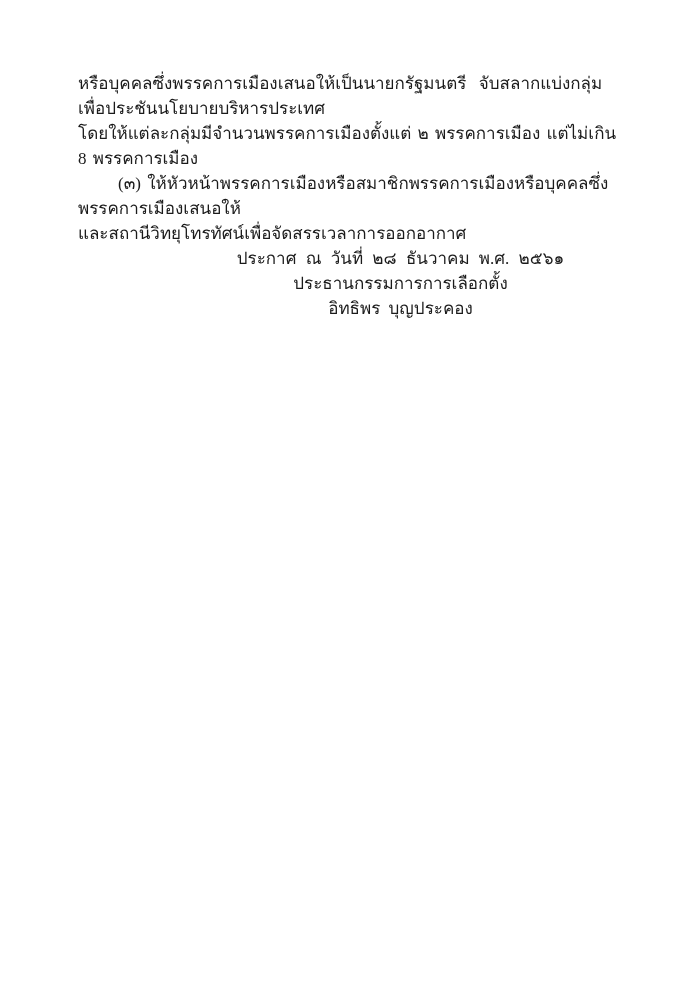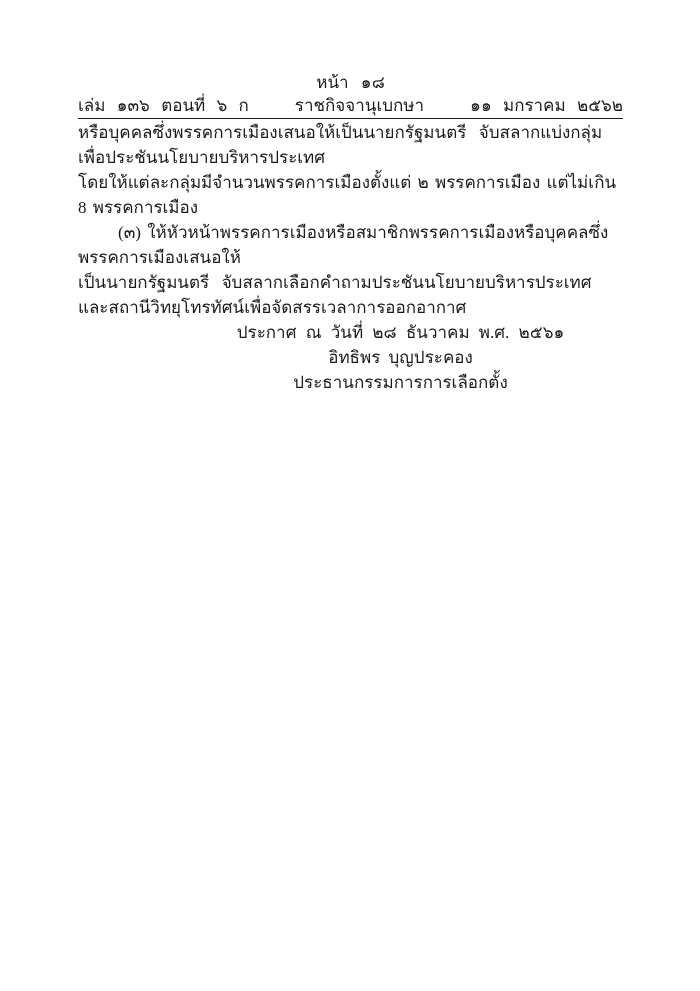--- a/index.html
+++ b/index.html
@@ -67,37 +67,27 @@
   }
   .signature .sig-name {
     word-spacing: 4px;
   }
 </style>
 </head>
 <body>
 
 <div class="page">
 
-  <header>
-    <div class="page-no">หน้า ๑๘</div>
-    <div class="header-row">
-      <span class="left">เล่ม ๑๓๖ ตอนที่ ๖ ก</span>
-      <span class="mid">ราชกิจจานุเบกษา</span>
-      <span class="right">๑๑ มกราคม ๒๕๖๒</span>
-    </div>
-    <hr class="rule">
-  </header>
 
   <main class="body-block">
     <p class="body-line">หรือบุคคลซึ่งพรรคการเมืองเสนอให้เป็นนายกรัฐมนตรี  จับสลากแบ่งกลุ่มเพื่อประชันนโยบายบริหารประเทศ</p>
     <p class="body-line">โดยให้แต่ละกลุ่มมีจำนวนพรรคการเมืองตั้งแต่ ๒ พรรคการเมือง แต่ไม่เกิน 8 พรรคการเมือง</p>
     <p class="body-line indent">(๓) ให้หัวหน้าพรรคการเมืองหรือสมาชิกพรรคการเมืองหรือบุคคลซึ่งพรรคการเมืองเสนอให้</p>
-    <p class="body-line">เป็นนายกรัฐมนตรี  จับสลากเลือกคำถามประชันนโยบายบริหารประเทศ</p>
     <p class="body-line">และสถานีวิทยุโทรทัศน์เพื่อจัดสรรเวลาการออกอากาศ</p>
   </main>
 
   <div class="signature">
     <div class="sig-line sig-date">ประกาศ ณ วันที่ ๒๘ ธันวาคม พ.ศ. ๒๕๖๑</div>
+    <div class="sig-line sig-title">ประธานกรรมการการเลือกตั้ง</div>
     <div class="sig-line sig-name">อิทธิพร บุญประคอง</div>
-    <div class="sig-line sig-title">ประธานกรรมการการเลือกตั้ง</div>
   </div>
 
 </div>
 
 </body></html>

